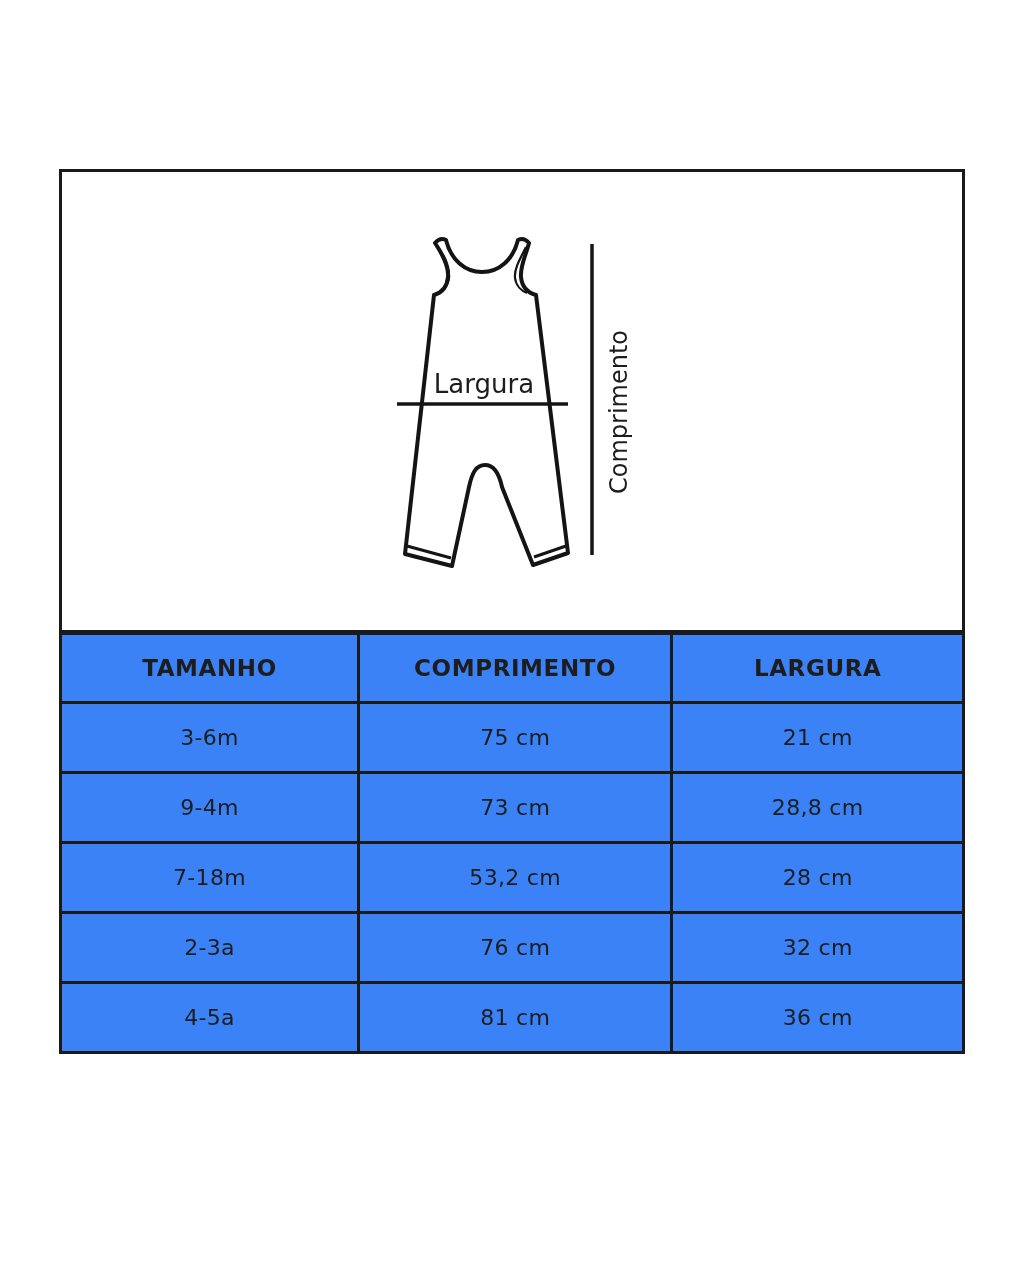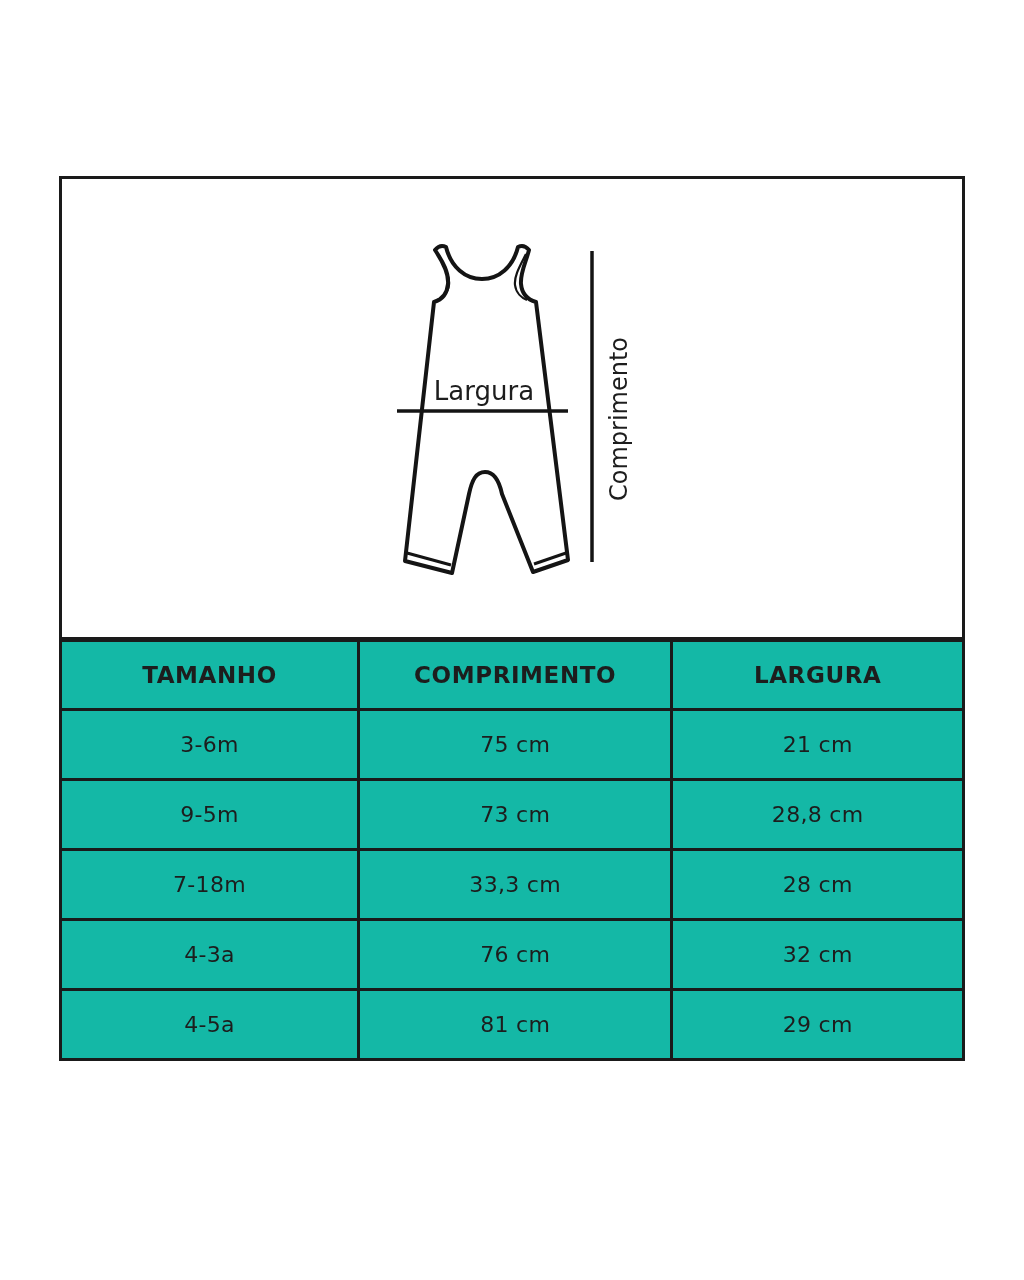--- a/index.html
+++ b/index.html
@@ -7,42 +7,42 @@
     padding: 0;
     background: #ffffff;
     width: 1024px;
     height: 1280px;
     font-family: "DejaVu Sans", "Liberation Sans", sans-serif;
     color: #1d1d1d;
   }
   .figure {
     position: absolute;
     left: 59px;
-    top: 176px;
+    top: 169px;
     width: 732px;
   }
   .diagram-box {
     box-sizing: border-box;
     width: 906px;
     height: 463px;
     border: 3px solid #1a1a1a;
     border-bottom-width: 2px;
     position: relative;
     background: #ffffff;
   }
   .diagram-svg {
     position: absolute;
     left: 318px;
     top: 50px;
   }
   table.size-table {
     border-collapse: collapse;
     width: 906px;
     table-layout: fixed;
-    background: #14b8a6;
+    background: #3b82f6;
   }
   table.size-table th,
   table.size-table td {
     border: 3px solid #1a1a1a;
     text-align: center;
     vertical-align: middle;
     padding: 0;
     color: #1d1d1d;
     overflow: hidden;
   }
@@ -119,35 +119,35 @@
         <th>LARGURA</th>
       </tr>
     </thead>
     <tbody>
       <tr>
         <td>3-6m</td>
         <td>75 cm</td>
         <td>21 cm</td>
       </tr>
       <tr>
-        <td>9-5m</td>
+        <td>9-4m</td>
         <td>73 cm</td>
         <td>28,8 cm</td>
       </tr>
       <tr>
         <td>7-18m</td>
-        <td>33,3 cm</td>
+        <td>53,2 cm</td>
         <td>28 cm</td>
       </tr>
       <tr>
-        <td>4-3a</td>
+        <td>2-3a</td>
         <td>76 cm</td>
         <td>32 cm</td>
       </tr>
       <tr>
         <td>4-5a</td>
         <td>81 cm</td>
-        <td>29 cm</td>
+        <td>36 cm</td>
       </tr>
     </tbody>
   </table>
 
 </div>
 
 </body></html>

